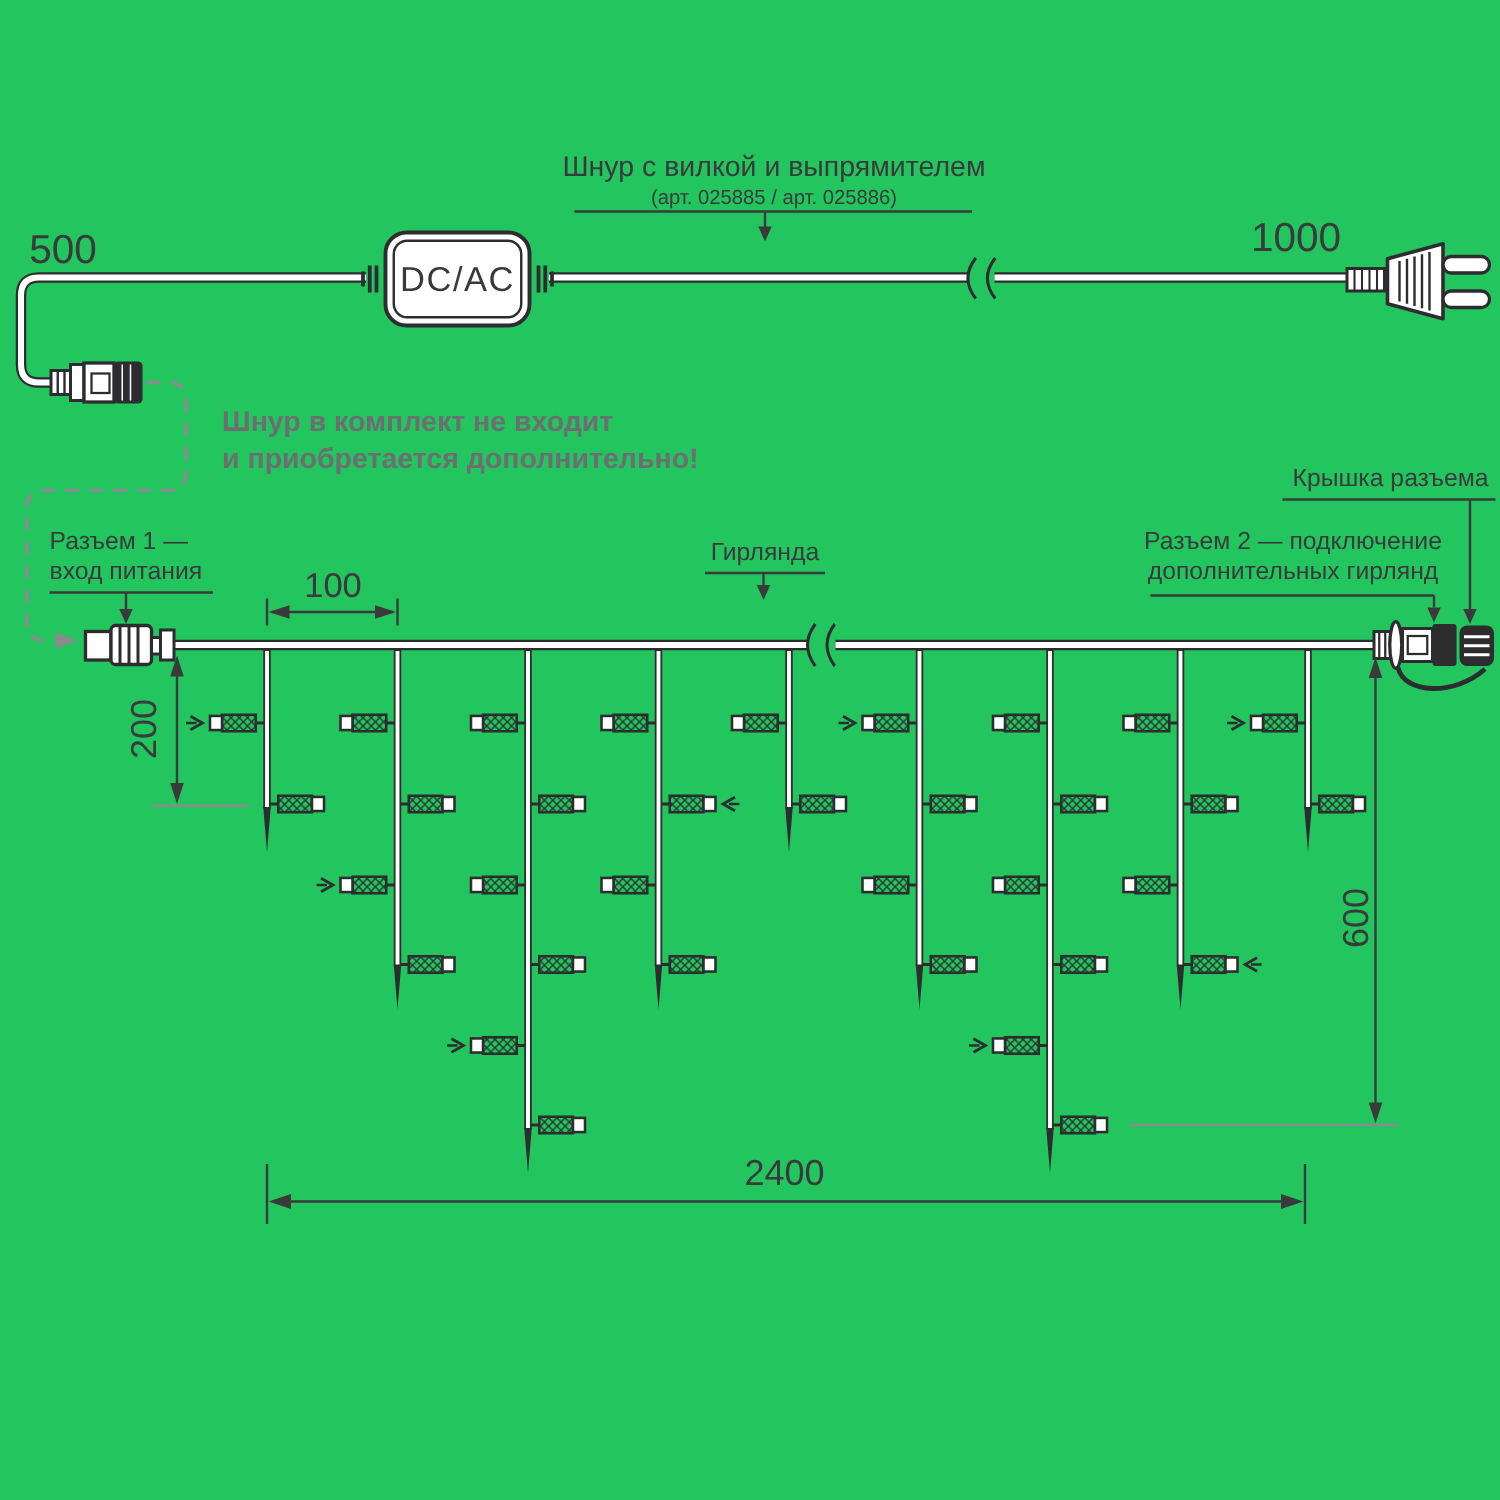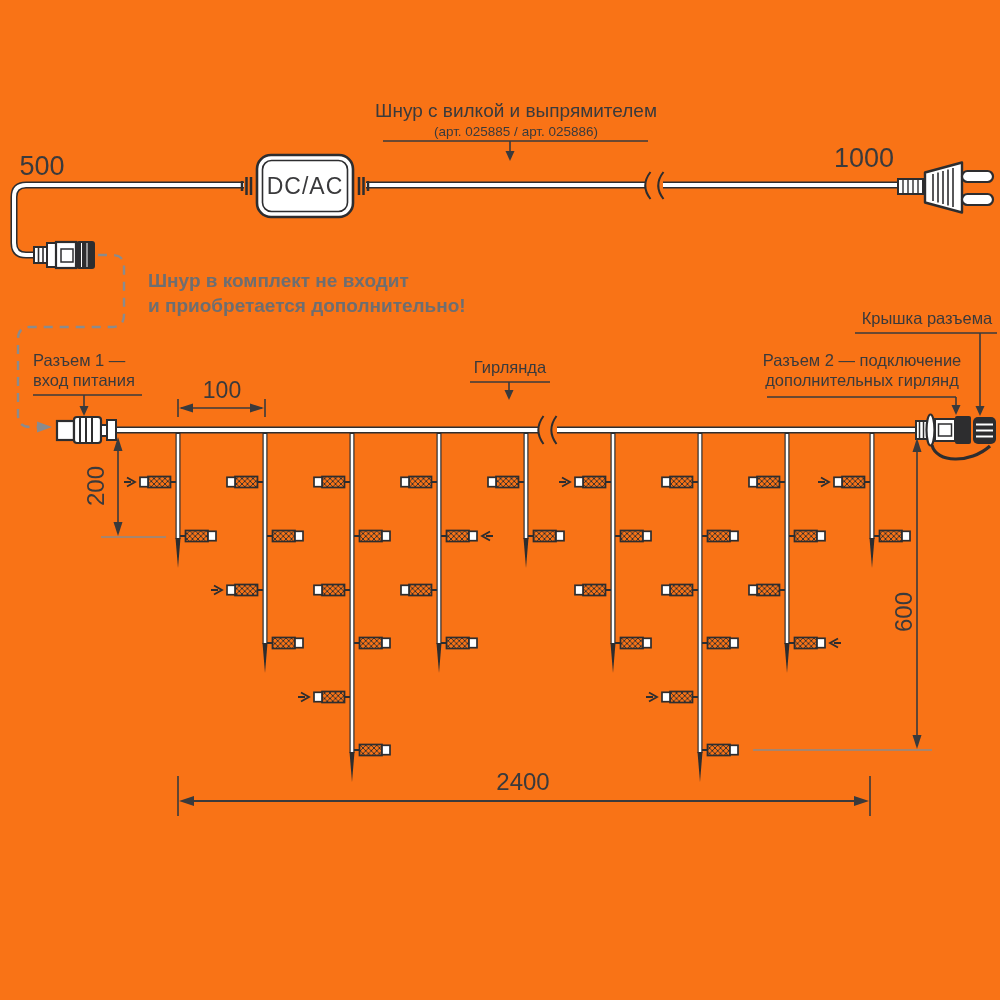--- a/index.html
+++ b/index.html
@@ -1,17 +1,17 @@
 <!DOCTYPE html>
 <html><head>
 <meta charset="utf-8">
 <style>
   html,body{margin:0;padding:0;background:#ffffff;}
   .stage{
-    position:relative;width:1000px;height:1000px;background:#f97316;
+    position:relative;width:1000px;height:1000px;background:#22c55e;
     font-family:"Liberation Sans","DejaVu Sans",sans-serif;overflow:hidden;
   }
   svg text{font-family:"Liberation Sans","DejaVu Sans",sans-serif;}
   .lbl{fill:#3a3a3c;}
   .note{fill:#6d6e71;font-weight:600;}
 </style>
 </head>
 <body>
 
 <div class="stage">

